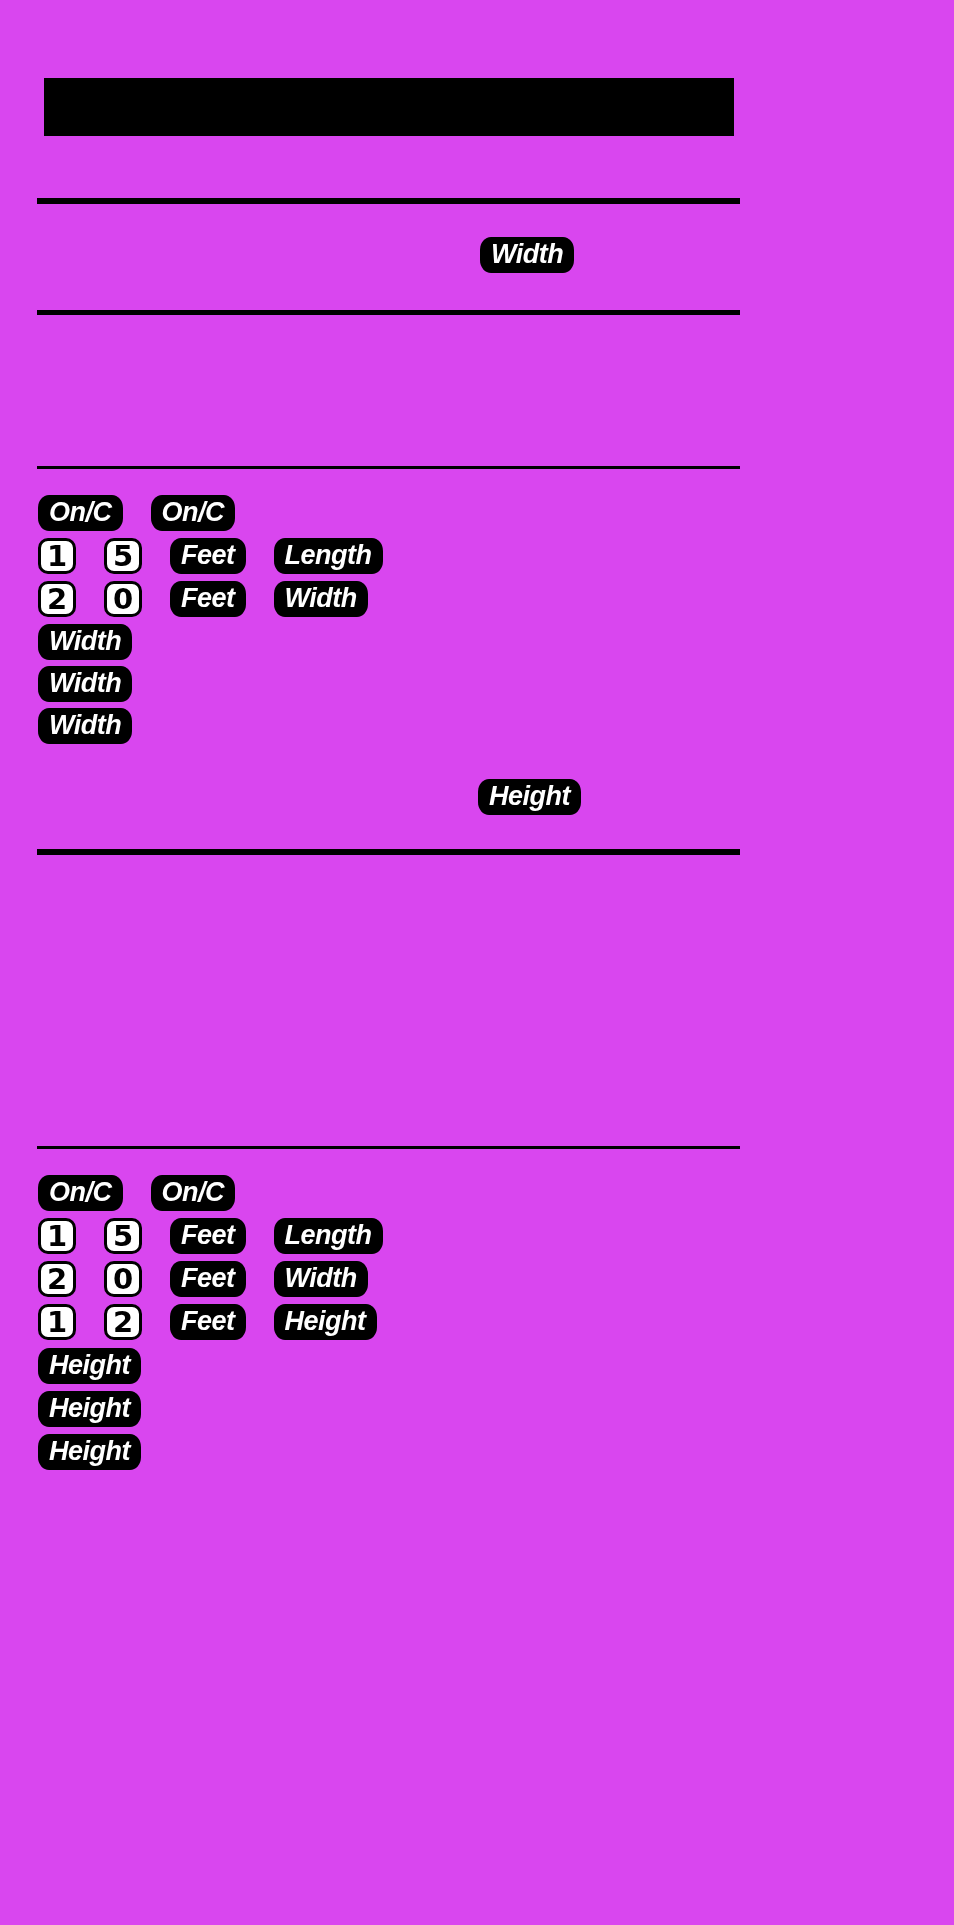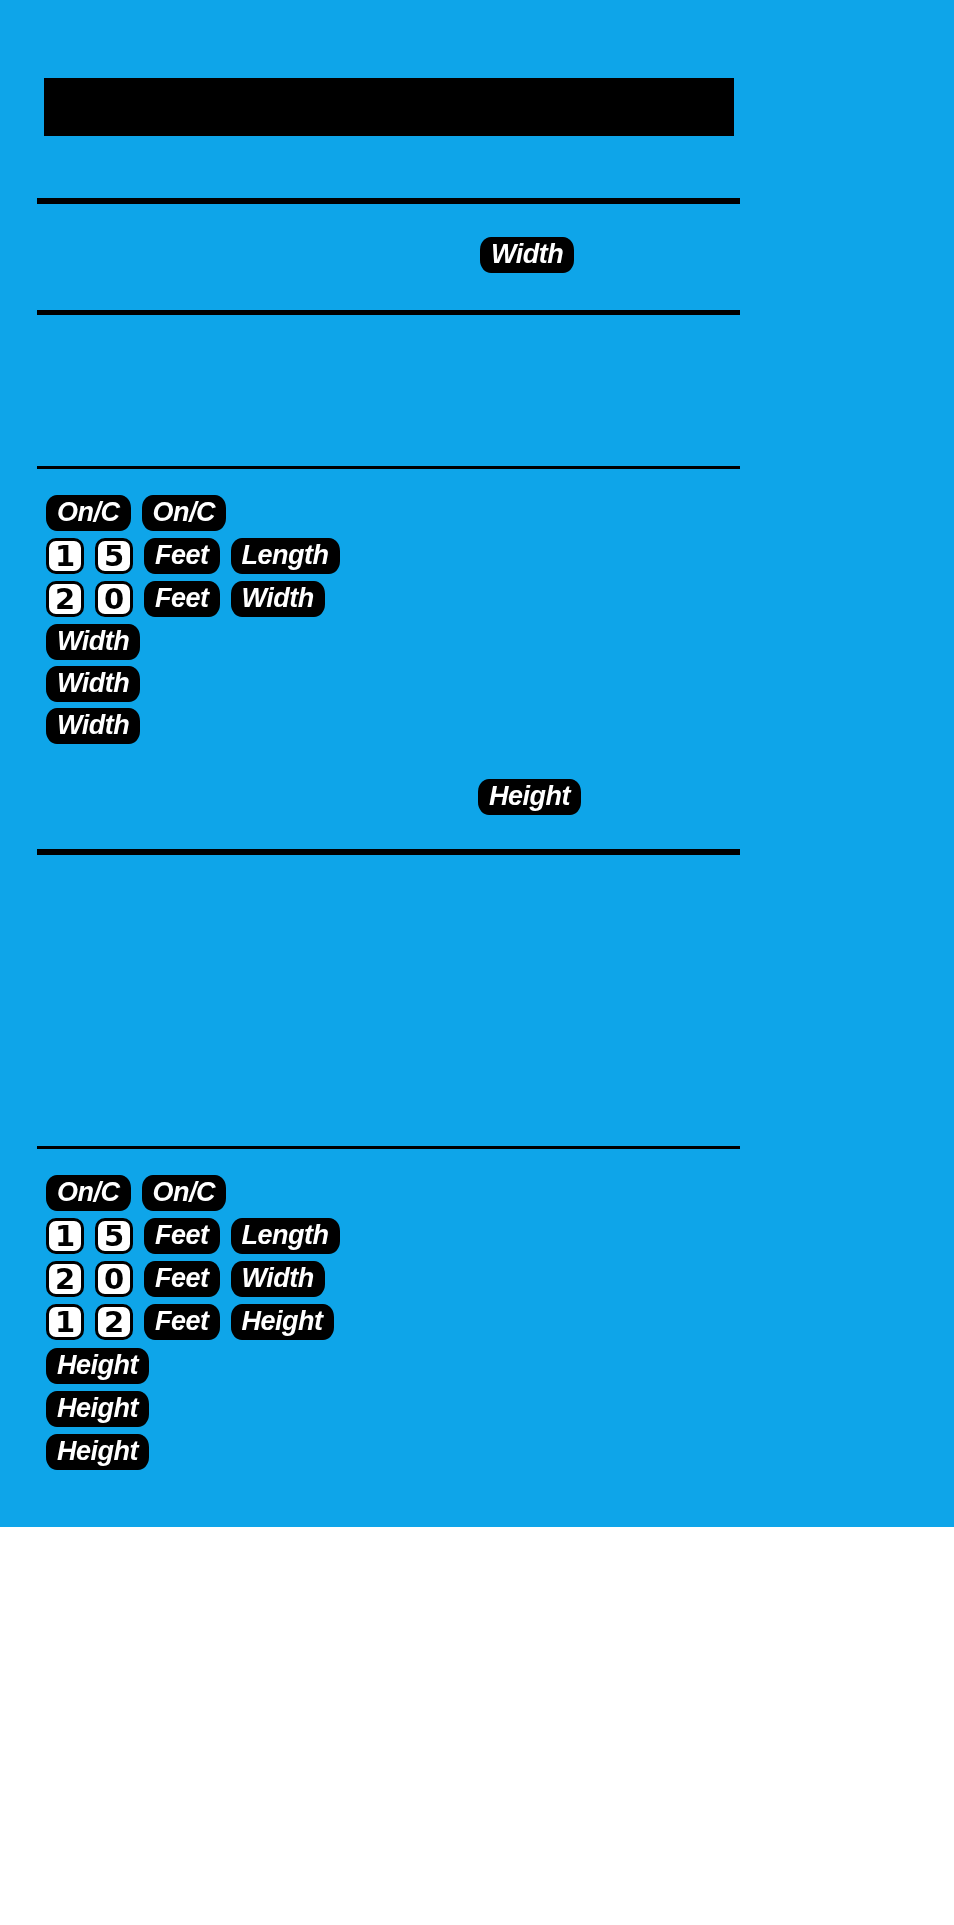--- a/index.html
+++ b/index.html
@@ -7,45 +7,44 @@
     margin: 0;
     padding: 0;
     background: #ffffff;
   }
   body {
     font-family: "Liberation Sans", sans-serif;
   }
   .page {
     position: relative;
     width: 954px;
-    height: 1527px;
-    background: #0ea5e9;
+    height: 1925px;
+    background: #d946ef;
     overflow: hidden;
   }
 
   
   .rule {
     position: absolute;
     background: #000000;
   }
 
   
   .header-band {
     position: absolute;
     background: #000000;
   }
 
   
   .keyrow {
     position: absolute;
     display: flex;
     align-items: center;
-    gap: 11px;
+    gap: 28px;
     white-space: nowrap;
-    margin-left: 8px;
   }
 
   .fkey {
     display: inline-flex;
     align-items: center;
     justify-content: center;
     background: #000000;
     color: #ffffff;
     font-weight: bold;
     font-style: italic;

